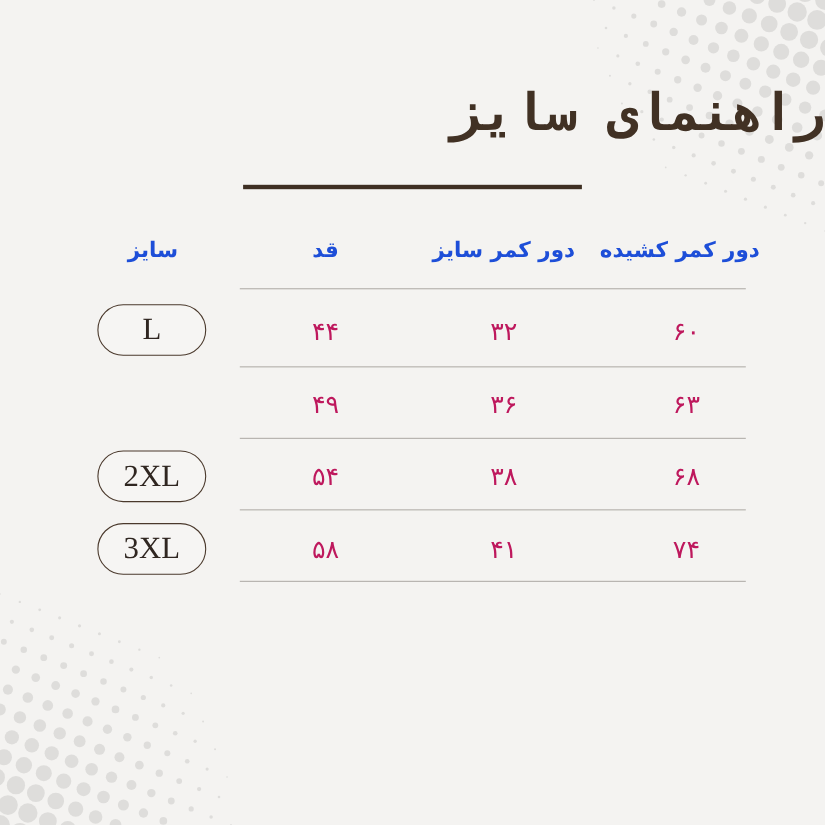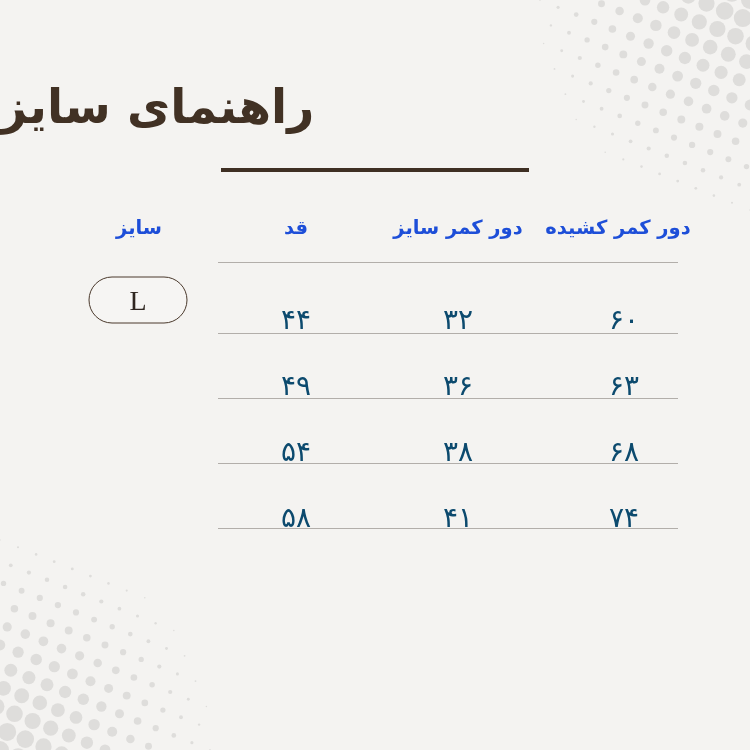--- a/index.html
+++ b/index.html
@@ -14,22 +14,23 @@
     background: #f4f3f1;
     overflow: hidden;
   }
   .halftone { position: absolute; fill: #dedddb; }
   .halftone.top-right { top: 0; right: 0; }
   .halftone.bottom-left { bottom: 0; left: 0; }
 
   .title-wrap {
     position: absolute;
     top: 62px; left: 0; right: 0;
-    text-align: left;
+    text-align: right;
     direction: rtl;
+    font-family: Liberation Mono, monospace;
   }
   .title {
     font-size: 47px;
     font-weight: bold;
     color: #413124;
     letter-spacing: 0;
     line-height: 1.9;
   }
   .title-underline {
     position: absolute;
@@ -62,24 +63,23 @@
     background: #f6f5f3;
     display: flex; align-items: center; justify-content: center;
     font-family: "Liberation Serif", serif;
     font-size: 28px;
     color: #2f2620;
   }
   .cell-value {
     position: absolute;
     transform: translate(-50%, -50%);
     direction: rtl;
-    font-size: 28px;
-    color: #0c4a6e;
+    font-size: 23px;
+    color: #be185d;
     white-space: nowrap;
-    margin-top: 17px;
   }
   .footnote {
     position: absolute;
     left: 88px; top: 544px;
     font-family: "Liberation Sans", sans-serif;
     font-size: 18px;
     color: #3a3836;
   }
 </style>
 </head>
@@ -318,22 +318,24 @@
 
   <div class="pill" style="left:138px; top:300px">L</div>
   <div class="cell-value" style="left:296px; top:302px">۴۴</div>
   <div class="cell-value" style="left:458px; top:302px">۳۲</div>
   <div class="cell-value" style="left:624px; top:302px">۶۰</div>
 
   <div class="cell-value" style="left:296px; top:368px">۴۹</div>
   <div class="cell-value" style="left:458px; top:368px">۳۶</div>
   <div class="cell-value" style="left:624px; top:368px">۶۳</div>
 
+  <div class="pill" style="left:138px; top:433px">2XL</div>
   <div class="cell-value" style="left:296px; top:434px">۵۴</div>
   <div class="cell-value" style="left:458px; top:434px">۳۸</div>
   <div class="cell-value" style="left:624px; top:434px">۶۸</div>
 
+  <div class="pill" style="left:138px; top:499px">3XL</div>
   <div class="cell-value" style="left:296px; top:500px">۵۸</div>
   <div class="cell-value" style="left:458px; top:500px">۴۱</div>
   <div class="cell-value" style="left:624px; top:500px">۷۴</div>
 
 
 </div>
 
 </body></html>

